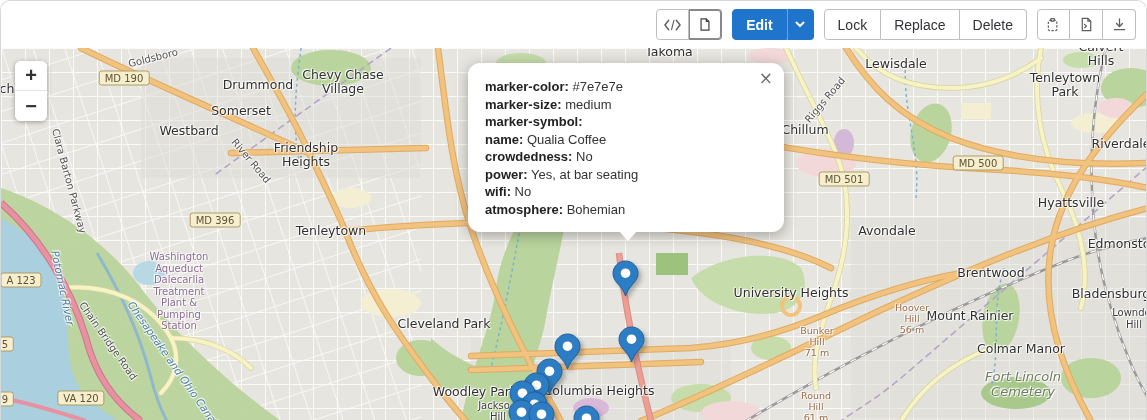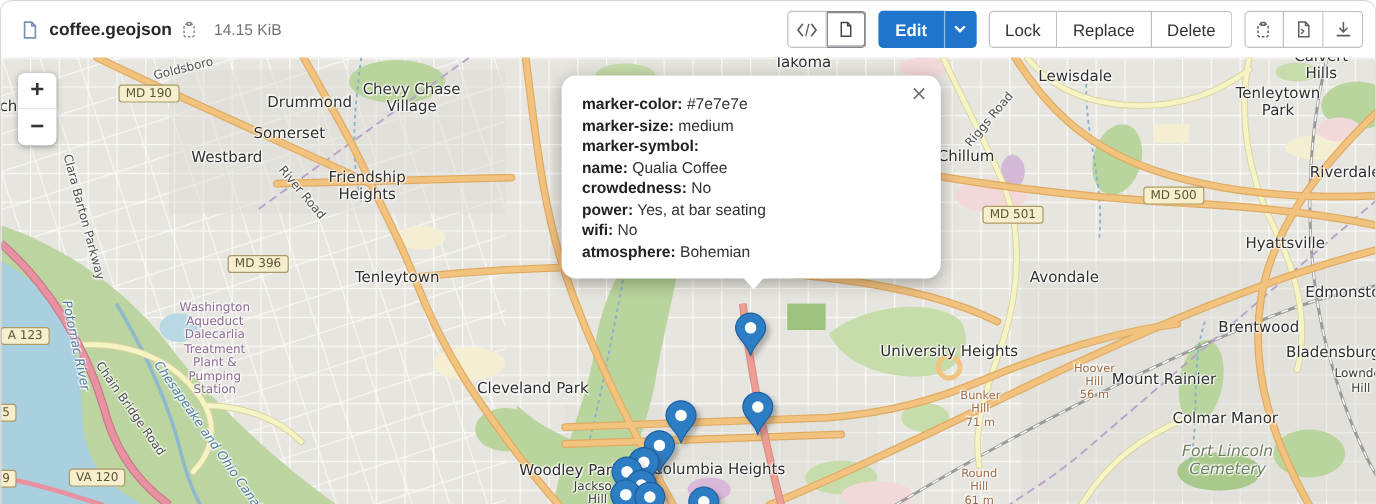--- a/index.html
+++ b/index.html
@@ -60,32 +60,20 @@
   .popup .prow b { color:#222; }
   .popup-close { position:absolute; top:7px; right:11px; font-size:17px; color:#6f6f6f; cursor:pointer; line-height:1; font-family:"DejaVu Sans",sans-serif; }
   .popup-tail { position:absolute; left:150px; bottom:-19px; width:0; height:0; border:10px solid transparent; border-top:11px solid #fff; }
 </style>
 </head>
 <body>
 
 <div class="viewer">
 
   <div class="toolbar">
-    <div class="file-meta">
-      <svg class="ic" width="16" height="16" viewBox="0 0 16 16" fill="none" stroke="#7992b5" stroke-width="1.4">
-        <path d="M3.5 1.5h6l3 3v10h-9z"></path>
-          <path d="M9.5 1.5v3h3"></path>
-      </svg>
-      <span class="file-name">coffee.geojson</span>
-      <svg class="ic" width="15" height="15" viewBox="0 0 16 16" fill="none" stroke="#89888d" stroke-width="1.3">
-        <rect x="2.5" y="3.5" width="9" height="11" rx="1.5" stroke-dasharray="2.4 1.6"></rect>
-          <rect x="5" y="1.8" width="4" height="2.6" rx="0.8"></rect>
-      </svg>
-      <span class="file-size">14.15 KiB</span>
-    </div>
 
     <div class="spacer"></div>
 
     <div class="tb-right">
 
       <div class="btn-group">
         <button class="btn icon-btn" title="">
           <svg class="ic" width="17" height="12" viewBox="0 0 18 12" fill="none" stroke="#5e5e5e" stroke-width="1.5" stroke-linecap="round">
             <path d="M5 1L1 6l4 5"></path>
               <path d="M13 1l4 5-4 5"></path>
@@ -289,21 +277,21 @@
         <div class="mlabel place" style="left: 474px; top: 344px;">Woodley Park</div>
         <div class="mlabel place" style="left: 598px; top: 343px;">Columbia Heights</div>
         <div class="mlabel place" style="left: 790px; top: 245px;">University Heights</div>
         <div class="mlabel place" style="left: 895px; top: 16px;">Lewisdale</div>
         <div class="mlabel place" style="left: 1100px; top: 6px;">Calvert Hills</div>
         <div class="mlabel place" style="left: 1064px; top: 37px;">Tenleytown Park</div>
         <div class="mlabel place" style="left: 804px; top: 82px;">Chillum</div>
         <div class="mlabel place" style="left: 1120px; top: 96px;">Riverdale</div>
         <div class="mlabel place" style="left: 1070px; top: 155px;">Hyattsville</div>
         <div class="mlabel place" style="left: 886px; top: 183px;">Avondale</div>
-        <div class="mlabel place" style="left: 1048px; top: 225px;">Brentwood</div>
+        <div class="mlabel place" style="left: 990px; top: 225px;">Brentwood</div>
         <div class="mlabel place" style="left: 969px; top: 268px;">Mount Rainier</div>
         <div class="mlabel place" style="left: 1020px; top: 301px;">Colmar Manor</div>
         <div class="mlabel place" style="left: 1110px; top: 246px;">Bladensburg</div>
         <div class="mlabel place" style="left: 1122px; top: 196px;">Edmonston</div>
         <div class="mlabel place-sm" style="left: 1133px; top: 270px;">Lowndes
 Hill</div>
         <div class="mlabel place" style="left: 6px; top: 41px;">ch</div>
         <div class="mlabel place-sm" style="left: 493px; top: 358px;">Jackso</div>
         <div class="mlabel place-sm" style="left: 497px; top: 369px;">Hill</div>
         <div class="mlabel hill" style="left: 911px; top: 271px;">Hoover

